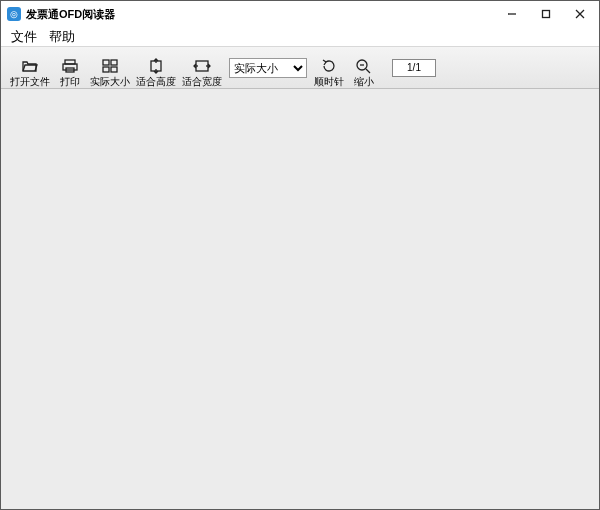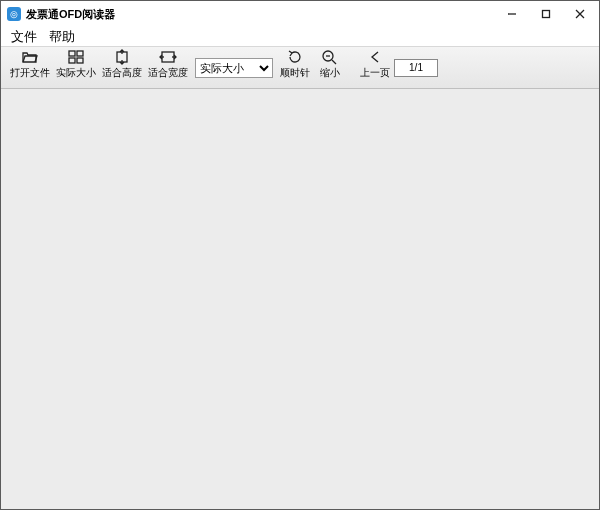--- a/index.html
+++ b/index.html
@@ -54,21 +54,21 @@
     background: linear-gradient(#f4f4f4, #e6e6e6);
     border-bottom: 1px solid #bfbfbf;
     display: flex;
     align-items: center;
     padding: 0 6px;
   }
   .tool-btn {
     display: flex;
     flex-direction: column;
     align-items: center;
-    justify-content: flex-start;
+    justify-content: flex-end;
     padding: 0 3px;
     min-width: 34px;
     height: 40px;
     cursor: default;
   }
   .tool-btn .icon {
     width: 18px; height: 18px;
     display: flex; align-items: center; justify-content: center;
   }
   .tool-btn .lbl {
@@ -139,20 +139,30 @@
     <div class="tool-btn">
       <span class="icon">
         <svg width="18" height="16">
             <path d="M2 4h4l1 2h8v7H2z"></path>
             <path d="M2 13l2-6h12l-2 6"></path>
           </svg>
       </span>
       <span class="lbl">打开文件</span>
     </div>
 
+    <div class="tool-btn">
+      <span class="icon">
+        <svg width="18" height="16">
+            <rect x="4" y="2" width="10" height="4"></rect>
+            <rect x="2" y="6" width="14" height="6"></rect>
+            <rect x="5" y="10" width="8" height="4"></rect>
+          </svg>
+      </span>
+      <span class="lbl">打印</span>
+    </div>
 
     <div class="tool-btn">
       <span class="icon">
         <svg width="18" height="16">
             <rect x="2" y="2" width="6" height="5"></rect>
             <rect x="10" y="2" width="6" height="5"></rect>
             <rect x="2" y="9" width="6" height="5"></rect>
             <rect x="10" y="9" width="6" height="5"></rect>
           </svg>
       </span>
@@ -208,28 +218,20 @@
             <line x1="5" y1="7" x2="9" y2="7"></line>
           </svg>
       </span>
       <span class="lbl">缩小</span>
     </div>
 
 
     <div class="gap"></div>
 
 
-    <div class="tool-btn">
-      <span class="icon">
-        <svg width="16" height="16">
-            <polyline points="11,3 5,8 11,13"></polyline>
-          </svg>
-      </span>
-      <span class="lbl">上一页</span>
-    </div>
 
     <input class="page-input" value="1/1" style="">
 
 
 
   </div>
 
   <div class="content"></div>
 
 </div>

